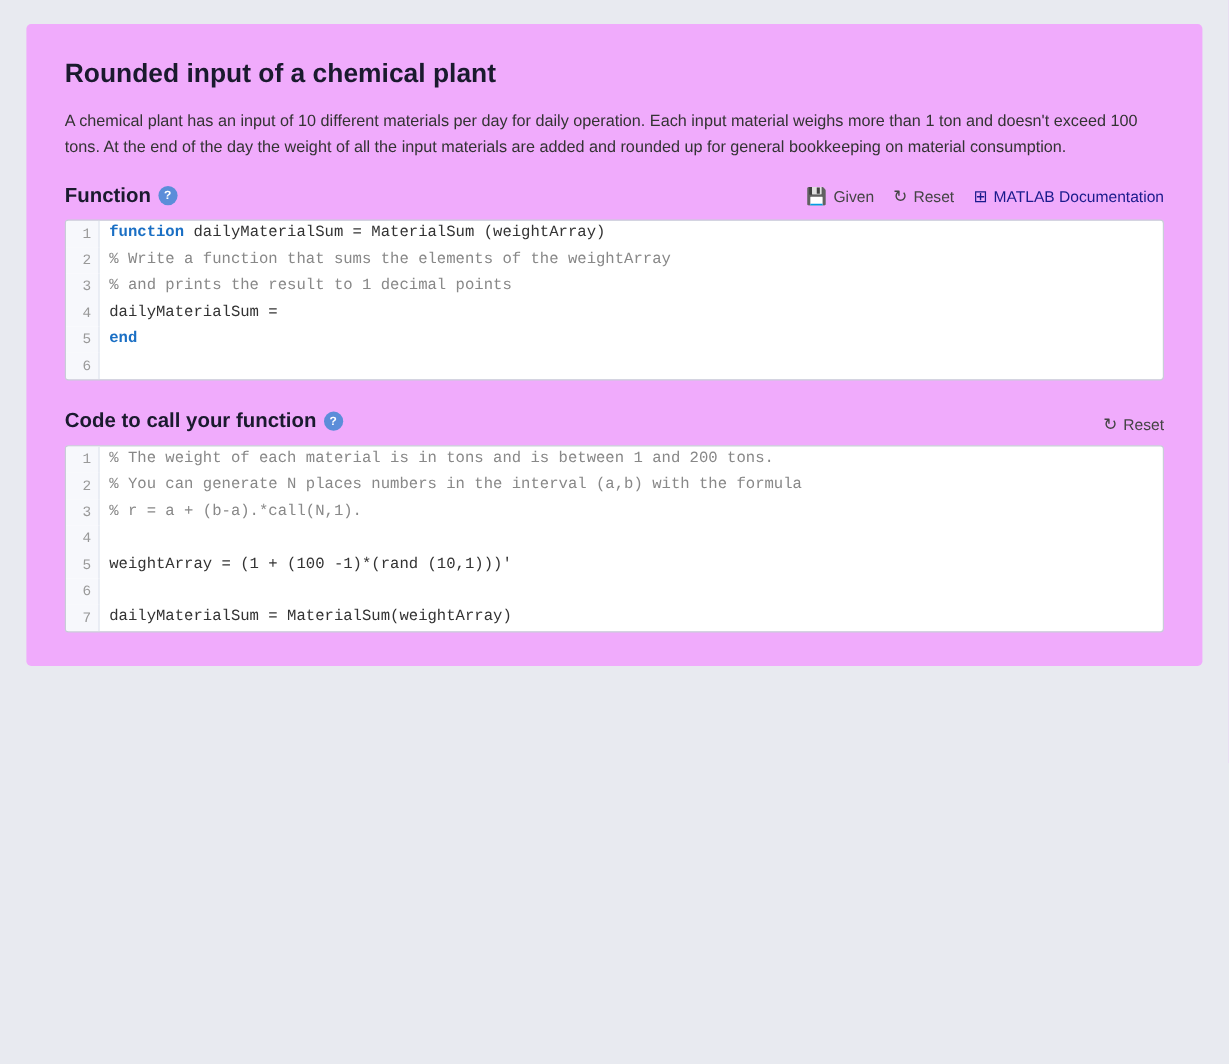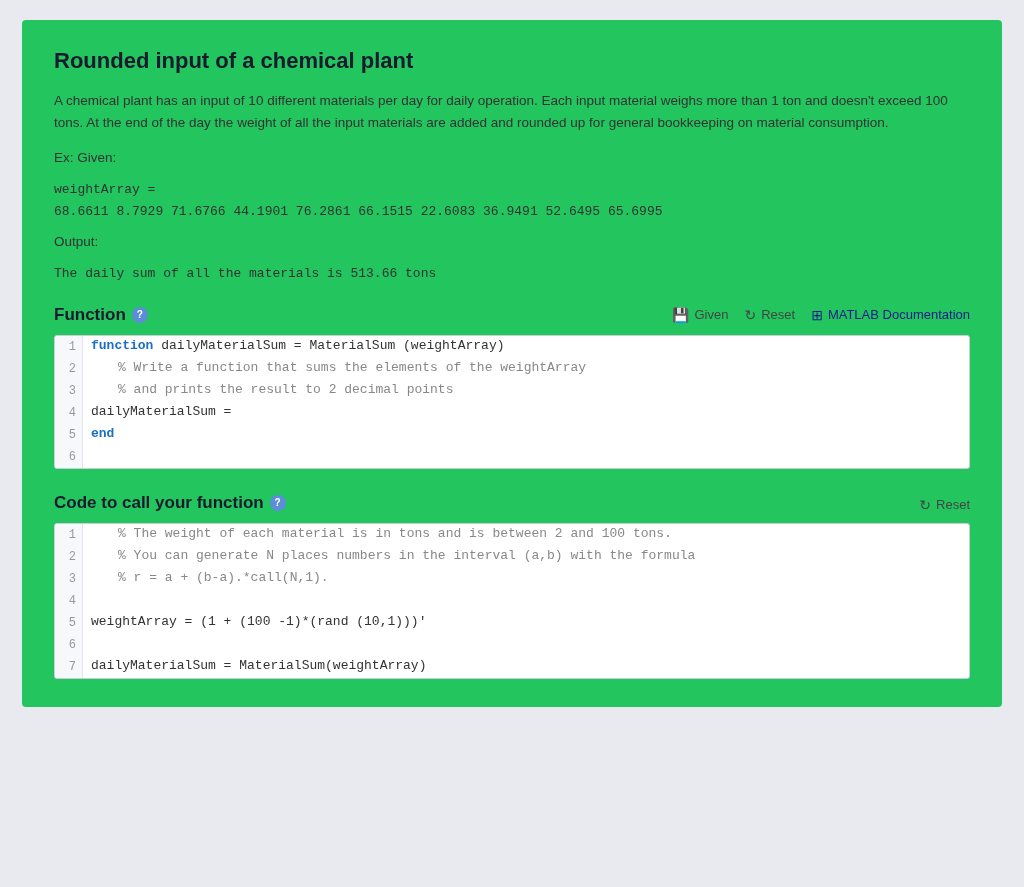--- a/index.html
+++ b/index.html
@@ -4,21 +4,21 @@
   <style>
     * { box-sizing: border-box; margin: 0; padding: 0; }
     body {
       font-family: Arial, sans-serif;
       font-size: 14px;
       background: #e8eaf0;
       padding: 20px;
       color: #222;
     }
     .main-container {
-      background: #22c55e;
+      background: #f0abfc;
       border-radius: 4px;
       padding: 28px 32px;
       max-width: 980px;
       margin: 0 auto;
     }
     .page-title {
       font-size: 22px;
       font-weight: bold;
       color: #1a1a2e;
       margin-bottom: 16px;
@@ -117,21 +117,21 @@
       justify-content: flex-end;
     }
     .line-code {
       padding: 2px 8px;
       white-space: pre;
       color: #333;
       flex: 1;
     }
     .kw-function { color: #1a6fc4; font-weight: bold; }
     .kw-end { color: #1a6fc4; font-weight: bold; }
-    .kw-comment { color: #888; margin-left: 27px; }
+    .kw-comment { color: #888; }
     .code-section-gap {
       margin-bottom: 24px;
     }
     .reset-only {
       display: flex;
       justify-content: flex-end;
     }
     .bottom-section-header {
       display: flex;
       align-items: flex-end;
@@ -142,29 +142,20 @@
 </head>
 <body>
 
 <div class="main-container">
 
   <div class="page-title">Rounded input of a chemical plant</div>
 
   <div class="description-block">A chemical plant has an input of 10 different materials per day for daily operation. Each input material weighs more than 1 ton and doesn't exceed 100 tons. At the end of the day the weight of all the input materials are added and rounded up for general bookkeeping on material consumption.</div>
 
 
-  <div class="description-block">
-    <div>Ex: Given:</div>
-    <div class="code-block">
-      <div>weightArray =</div>
-      <div>    68.6611    8.7929    71.6766    44.1901    76.2861    66.1515    22.6083    36.9491    52.6495    65.6995</div>
-    </div>
-    <div style="margin-top:8px;">Output:</div>
-    <div class="code-block">The daily sum of all the materials is 513.66 tons</div>
-  </div>
 
   <div class="section-divider code-section-gap">
     <div class="section-header">
       <div class="section-title">
         <span>Function</span>
         <span class="help-icon">?</span>
       </div>
       <div class="toolbar-buttons">
         <button class="toolbar-btn">
           <span class="btn-icon">💾</span>
@@ -187,21 +178,21 @@
           <div class="code-editor-line">
             <div class="line-num">1</div>
             <div class="line-code"><span class="kw-function">function</span> dailyMaterialSum = MaterialSum (weightArray)</div>
           </div>
           <div class="code-editor-line">
             <div class="line-num">2</div>
             <div class="line-code"><span class="kw-comment">% Write a function that sums the elements of the weightArray</span></div>
           </div>
           <div class="code-editor-line">
             <div class="line-num">3</div>
-            <div class="line-code"><span class="kw-comment">% and prints the result to 2 decimal points</span></div>
+            <div class="line-code"><span class="kw-comment">% and prints the result to 1 decimal points</span></div>
           </div>
           <div class="code-editor-line">
             <div class="line-num">4</div>
             <div class="line-code">dailyMaterialSum =</div>
           </div>
           <div class="code-editor-line">
             <div class="line-num">5</div>
             <div class="line-code"><span class="kw-end">end</span></div>
           </div>
           <div class="code-editor-line">
@@ -223,21 +214,21 @@
           <span class="btn-icon">↻</span>
           <span>Reset</span>
         </button>
       </div>
     </div>
 
     <div class="code-editor">
       <div id="call-lines">
           <div class="code-editor-line">
             <div class="line-num">1</div>
-            <div class="line-code"><span class="kw-comment">% The weight of each material is in tons and is between 2 and 100 tons.</span></div>
+            <div class="line-code"><span class="kw-comment">% The weight of each material is in tons and is between 1 and 200 tons.</span></div>
           </div>
           <div class="code-editor-line">
             <div class="line-num">2</div>
             <div class="line-code"><span class="kw-comment">% You can generate N places numbers in the interval (a,b) with the formula</span></div>
           </div>
           <div class="code-editor-line">
             <div class="line-num">3</div>
             <div class="line-code"><span class="kw-comment">% r = a + (b-a).*call(N,1).</span></div>
           </div>
           <div class="code-editor-line">

